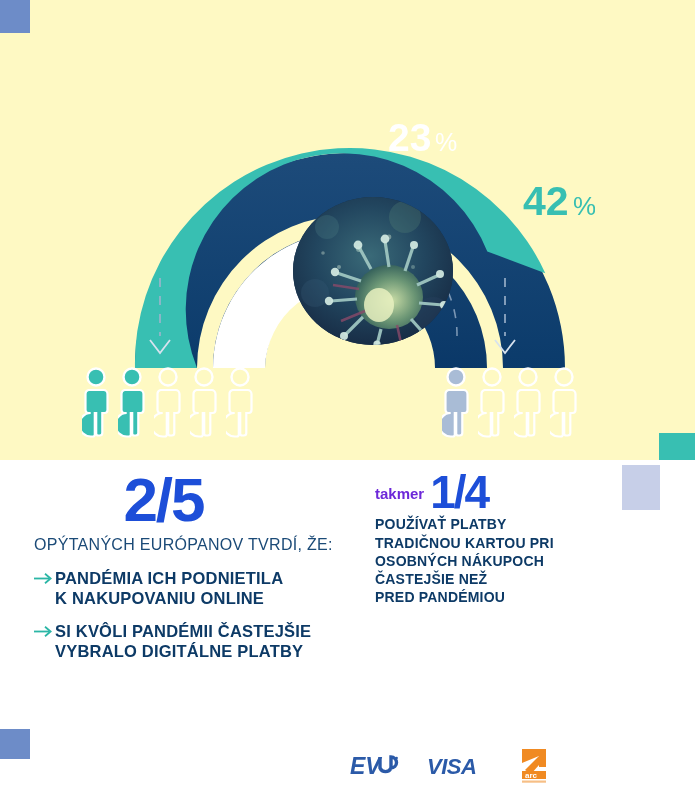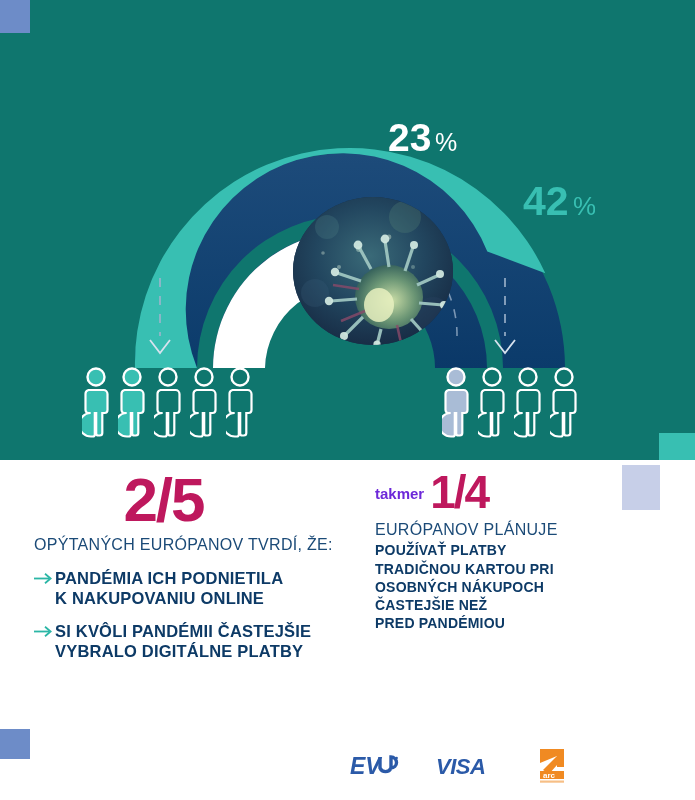--- a/index.html
+++ b/index.html
@@ -13,21 +13,21 @@
   #infographic {
     position:relative;
     width:695px; height:800px;
     background:#ffffff;
   }
 
   
   .dark-panel {
     position:absolute; left:0; top:0;
     width:695px; height:460px;
-    background:#0f766e;
+    background:#fef9c3;
     overflow:hidden;
   }
   .corner-sq-tl {
     position:absolute; left:0; top:0;
     width:30px; height:33px;
     background:#6d8cc8;
   }
   .corner-sq-teal {
     position:absolute; right:0; top:433px;
     width:36px; height:27px;
@@ -73,21 +73,21 @@
   .cols {
     position:absolute; left:0; top:472px;
     width:695px; display:flex;
   }
   .col-left  { width:375px; padding-left:34px; }
   .col-right { width:320px; }
 
   .bigfrac {
     font-family:"Liberation Sans Narrow","Liberation Sans",sans-serif;
     font-weight:bold;
-    color:#be185d;
+    color:#1d4ed8;
     letter-spacing:-2px;
     line-height:0.9;
   }
   .col-left .bigfrac  { font-size:62px; text-align:center; padding-right:82px; }
   .frac-row { display:flex; align-items:flex-end; gap:6px; }
   .takmer {
     font-family:"Liberation Sans Narrow","Liberation Sans",sans-serif;
     font-size:15px; font-weight:bold; color:#6d28d9;
     padding-bottom:11px; letter-spacing:0;
   }
@@ -109,21 +109,21 @@
   .rtext {
     font-family:"Liberation Sans Narrow","Liberation Sans",sans-serif;
     font-weight:bold; font-size:14px; color:#0d3a66;
     line-height:1.3; letter-spacing:.2px; margin-top:2px;
   }
 
   
   .logos {
     position:absolute; left:350px; top:743px;
     width:330px; height:45px;
-    display:flex; align-items:center; gap:36px;
+    display:flex; align-items:center; gap:27px;
   }
   .logo { display:flex; align-items:center; }
 </style>
 </head>
 <body>
 
 <div id="infographic">
 
   <div class="dark-panel">
 
@@ -322,21 +322,20 @@
           </span>
         </div>
       </div>
     </div>
 
     <div class="col-right">
       <div class="frac-row">
         <span class="takmer">takmer</span>
         <span class="bigfrac">1/4</span>
       </div>
-      <div class="lead">EURÓPANOV PLÁNUJE</div>
       <div class="rtext">
         <span>POUŽÍVAŤ PLATBY</span><br>
         <span>TRADIČNOU KARTOU PRI</span><br>
         <span>OSOBNÝCH NÁKUPOCH</span><br>
         <span>ČASTEJŠIE NEŽ</span><br>
         <span>PRED PANDÉMIOU</span>
       </div>
     </div>
   </div>
 

